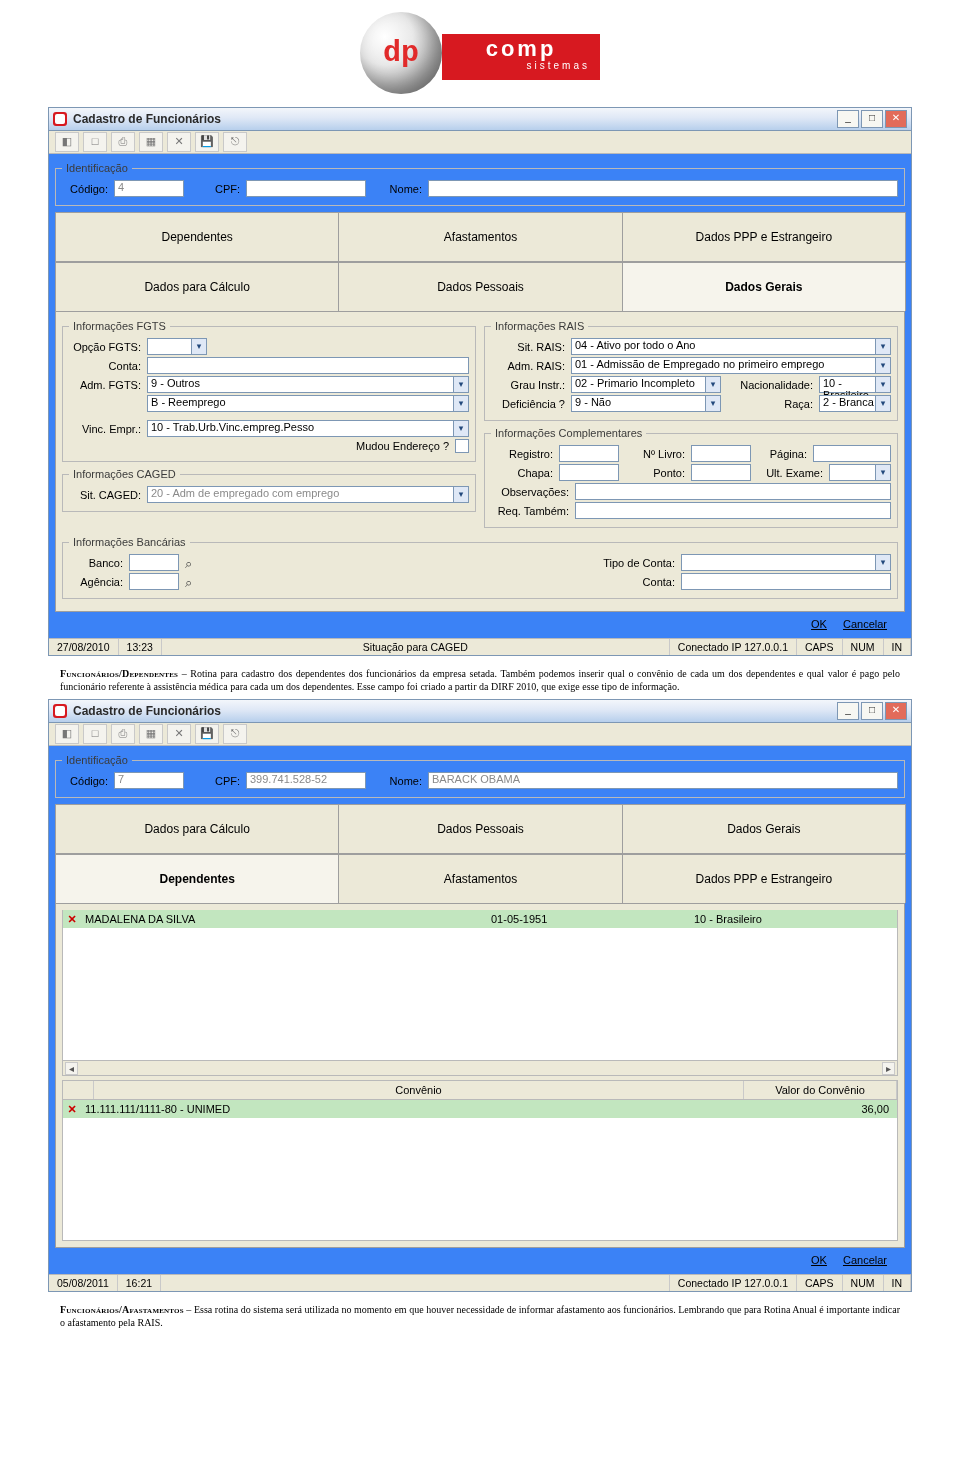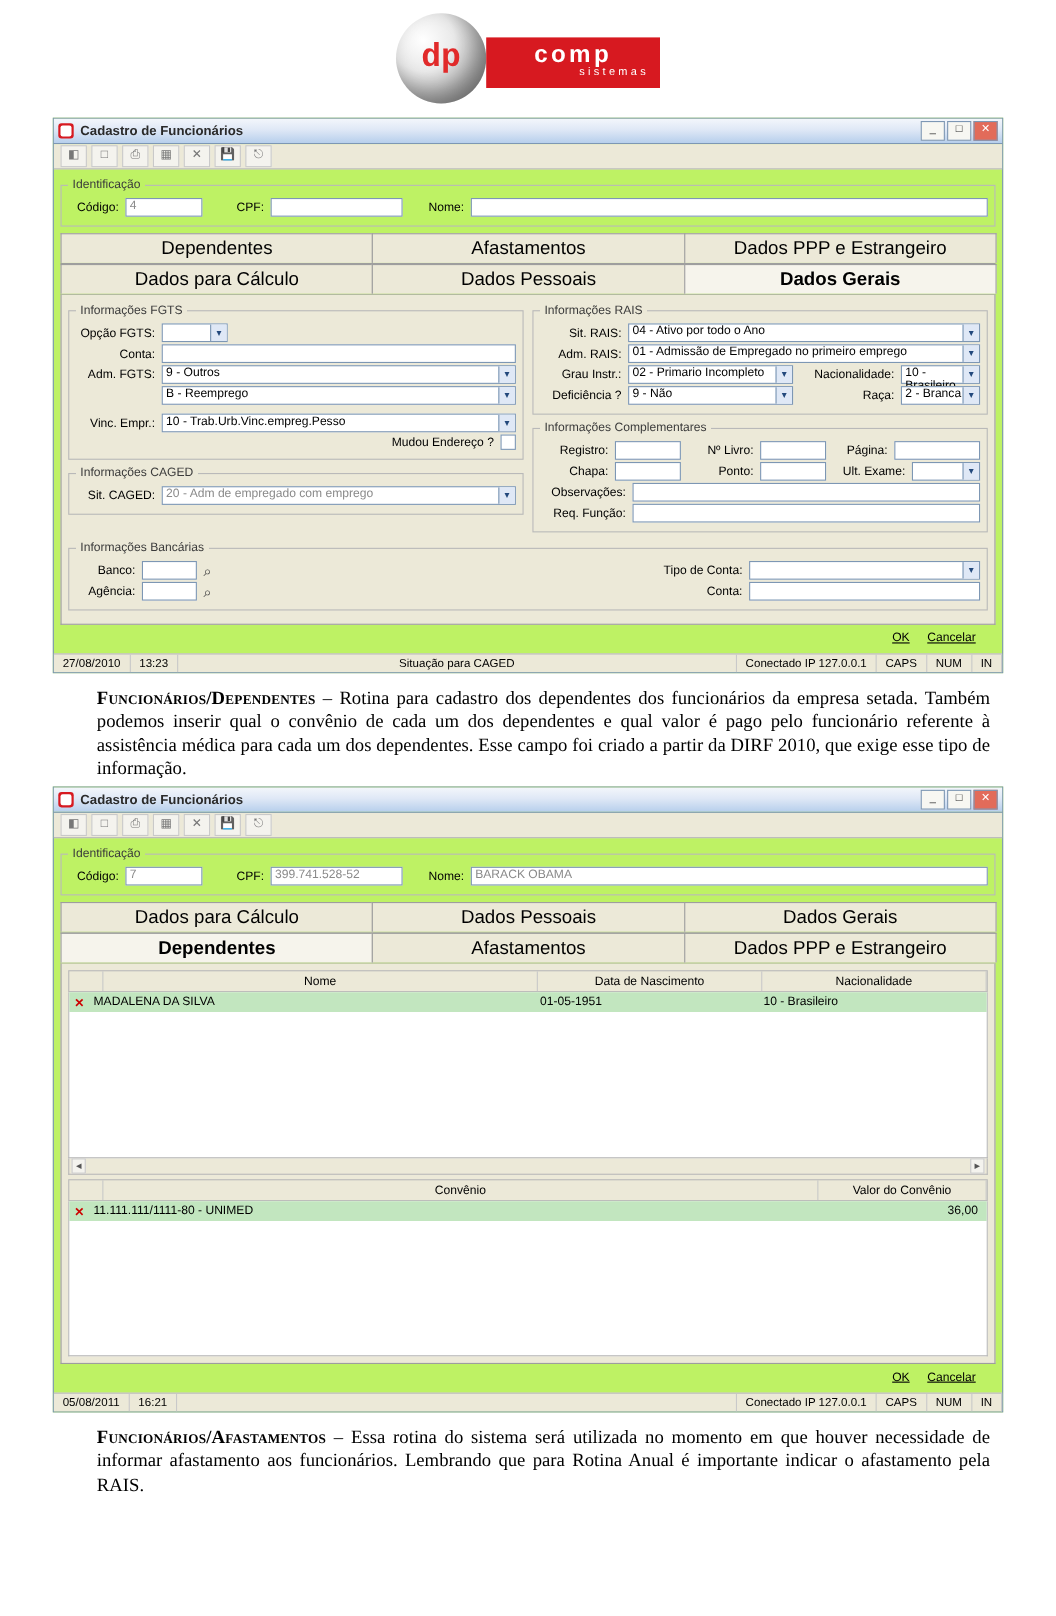--- a/index.html
+++ b/index.html
@@ -8,42 +8,42 @@
   .logo{display:inline-block;position:relative;width:240px;height:82px}
   .logo-ball{position:absolute;left:0;top:0;width:82px;height:82px;border-radius:50%;
     background:radial-gradient(circle at 30% 30%,#fff 0%,#e9e9e9 35%,#b9b9b9 60%,#8d8d8d 85%,#5f5f5f 100%);
     box-shadow:inset -8px -10px 18px rgba(0,0,0,.25)}
   .logo-ball span{position:absolute;left:0;right:0;top:50%;transform:translateY(-50%);text-align:center;
     font-family:Liberation Mono, monospace;font-size:30px;font-weight:bold;color:#e12a2a}
   .logo-plate{position:absolute;left:82px;top:22px;width:158px;height:46px;background:#d71920;color:#fff;padding:4px 10px 2px 10px;box-sizing:border-box}
   .logo-plate .l1{font-size:22px;letter-spacing:3px;font-weight:bold;display:block;line-height:1}
   .logo-plate .l2{font-size:10px;letter-spacing:3px;display:block;text-align:right;line-height:1.2}
   
-  .win{margin:4px 48px 8px 48px;border:1px solid #7d97b4;background:#bef264}
+  .win{margin:4px 48px 8px 48px;border:1px solid #7d97b4;background:#3b82f6}
   .titlebar{height:22px;background:linear-gradient(#f3f6fb,#dfe8f6 45%,#b7cfec);border-bottom:1px solid #7d97b4;
     display:flex;align-items:center;justify-content:space-between;padding:0 4px}
   .titlebar .t-left{display:flex;align-items:center;gap:6px;font-size:12px;font-weight:bold;color:#2a2a2a}
   .titlebar .t-left .app-ico{width:14px;height:14px;background:#d71920;border-radius:3px;position:relative}
   .titlebar .t-left .app-ico::after{content:"";position:absolute;inset:2px;background:#fff;border-radius:2px}
   .titlebar .btns{display:flex;gap:2px}
   .winbtn{width:20px;height:16px;border:1px solid #7d97b4;background:#f7f7f2;font-size:10px;line-height:14px;text-align:center;color:#2a2a2a}
   .winbtn.close{background:#e26b5a;color:#fff}
   .toolbar{height:22px;border-bottom:1px solid #b9b9b9;display:flex;align-items:center;gap:4px;padding:0 6px;background:#ece9d8}
   .tbtn{width:22px;height:18px;border:1px solid #c9c9c9;background:#f4f3ee;font-size:11px;line-height:16px;text-align:center;color:#777}
   .content{padding:6px 6px 2px 6px}
   fieldset{border:1px solid #b9b9b9;margin:2px 0 6px 0;padding:4px 6px 6px 6px}
   legend{font-size:11px;color:#3b3b3b;padding:0 4px}
   .row{display:flex;align-items:center;gap:6px;margin:2px 0;font-size:11px}
   .lbl{text-align:right;white-space:nowrap}
   .inp, .sel{height:17px;border:1px solid #7d97b4;background:#fff;font-size:11px;padding:0 3px;box-sizing:border-box}
   .sel{position:relative}
   .sel .caret{position:absolute;right:0;top:0;width:14px;height:100%;background:#dfe8f6;border-left:1px solid #7d97b4;text-align:center;line-height:15px;font-size:9px;color:#23497c}
   .tabs{display:flex;border-bottom:1px solid #9e9e9e;margin-top:2px}
   .tabs.row2{margin-top:0}
-  .tab{flex:1;border:1px solid #9e9e9e;border-bottom:none;background:#ece9d8;text-align:center;font-size:17px;padding:3px 0;margin-right:-1px}
+  .tab{flex:1;border:1px solid #9e9e9e;border-bottom:none;background:#ece9d8;text-align:center;font-size:12px;padding:17px 0;margin-right:-1px}
   .tab.active{background:#f6f4ec;font-weight:bold}
   .panels{border:1px solid #9e9e9e;border-top:none;padding:6px;background:#ece9d8}
   .two-col{display:flex;gap:8px}
   .two-col>div{flex:1}
   .footer-bar{display:flex;justify-content:flex-end;gap:16px;padding:6px 18px;font-size:11px}
   .footer-bar span{text-decoration:underline}
   .status{display:flex;border-top:1px solid #b9b9b9;background:#ece9d8;font-size:10.5px}
   .status>div{border-right:1px solid #c9c9c9;padding:2px 8px}
   .status .grow{flex:1}
   .chk{width:12px;height:12px;border:1px solid #7d97b4;display:inline-block;background:#fff;vertical-align:middle}
@@ -51,21 +51,21 @@
   .grid-head{display:flex;background:#ece9d8;border:1px solid #b9b9b9;font-size:11px}
   .grid-head>div{padding:3px 6px;border-right:1px solid #c9c9c9}
   .grid-body{border:1px solid #b9b9b9;border-top:none;height:150px;background:#fff;font-size:11px;position:relative}
   .grid-row{display:flex;align-items:center;height:18px}
   .grid-row.green{background:#c2e6bf}
   .grid-row .del{width:18px;text-align:center;color:#c00;font-weight:bold}
   .grid2-body{height:140px}
   .scroll-h{height:14px;border:1px solid #b9b9b9;border-top:none;background:#ece9d8;display:flex;justify-content:space-between;align-items:center;font-size:10px;color:#555;padding:0 2px}
   .scroll-h .arrow{border:1px solid #c9c9c9;padding:0 3px;background:#f4f3ee}
   
-  .para{margin:12px 60px 6px 88px;font-family:"Times New Roman",Times,serif;font-size:17px;line-height:1.25;text-align:justify}
+  .para{margin:12px 60px 6px 60px;font-family:"Times New Roman",Times,serif;font-size:10px;line-height:1.25;text-align:justify}
   .para b{font-variant:small-caps;letter-spacing:.2px}
   
   .page-foot{position:absolute;left:0;right:0;bottom:10px;display:flex;align-items:flex-end;justify-content:space-between;padding:0 60px}
   .foot-logo{width:160px;height:70px;position:relative}
   .foot-logo .txt1{font-family:"Times New Roman",serif;font-size:30px;color:#6a6a6a;position:absolute;left:60px;top:14px}
   .foot-logo .txt2{font-family:"Times New Roman",serif;font-size:14px;color:#6a6a6a;position:absolute;left:102px;top:42px}
   .foot-logo .dot{position:absolute;width:14px;height:14px;border-radius:50%}
   .foot-logo .d1{left:8px;top:42px;background:#59c0d8}
   .foot-logo .d2{left:28px;top:10px;background:#c0d35e}
   .foot-logo .d3{left:52px;top:46px;background:#e4833b}
@@ -221,21 +221,21 @@
               <span class="lbl" style="width:60px">Ponto:</span>
                   <div class="inp" style="width:60px"></div>
               <span class="lbl" style="width:66px">Ult. Exame:</span>
               <div class="sel" style="flex:1"><span></span><span class="caret">▾</span></div>
             </div>
             <div class="row">
                   <span class="lbl" style="width:78px">Observações:</span>
                   <div class="inp" style="flex:1"></div>
                 </div>
             <div class="row">
-                  <span class="lbl" style="width:78px">Req. Função:</span>
+                  <span class="lbl" style="width:78px">Req. Também:</span>
                   <div class="inp" style="flex:1"></div>
                 </div>
           </fieldset>
         </div>
       </div>
 
       <fieldset>
         <legend>Informações Bancárias</legend>
         <div class="row">
           <span class="lbl" style="width:54px">Banco:</span>
@@ -316,26 +316,20 @@
       <div class="tab">Dados Gerais</div>
     </div>
     <div class="tabs row2">
       <div class="tab active">Dependentes</div>
       <div class="tab">Afastamentos</div>
       <div class="tab">Dados PPP e Estrangeiro</div>
     </div>
 
     <div class="panels">
 
-      <div class="grid-head">
-        <div style="width:18px"></div>
-        <div style="flex:2;text-align:center">Nome</div>
-        <div style="flex:1;text-align:center">Data de Nascimento</div>
-        <div style="flex:1;text-align:center">Nacionalidade</div>
-      </div>
       <div class="grid-body">
         <div class="grid-row green">
           <div class="del">✕</div>
           <div style="flex:2;padding-left:4px">MADALENA DA SILVA</div>
           <div style="flex:1">01-05-1951</div>
           <div style="flex:1">10 - Brasileiro</div>
         </div>
       </div>
       <div class="scroll-h">
             <span class="arrow">◂</span>

